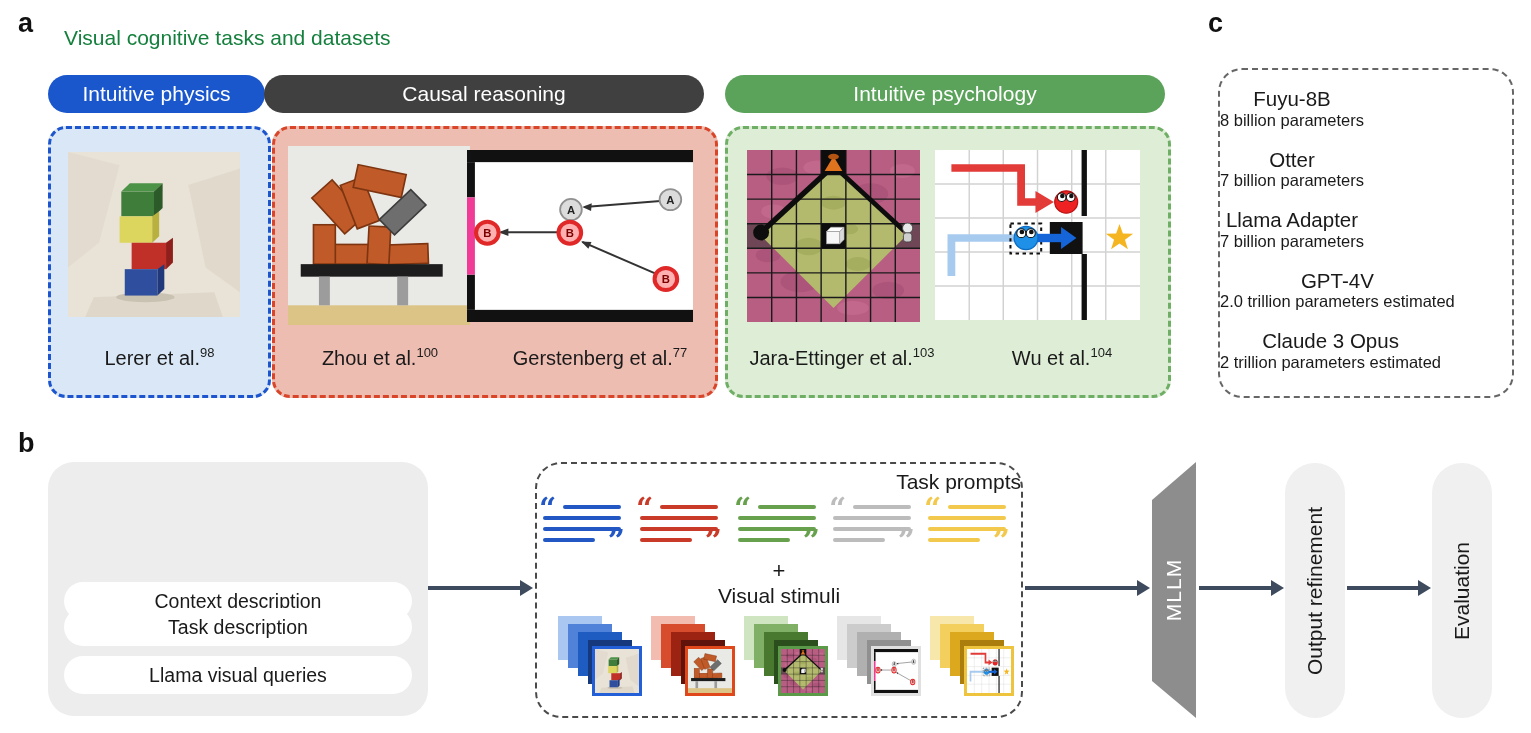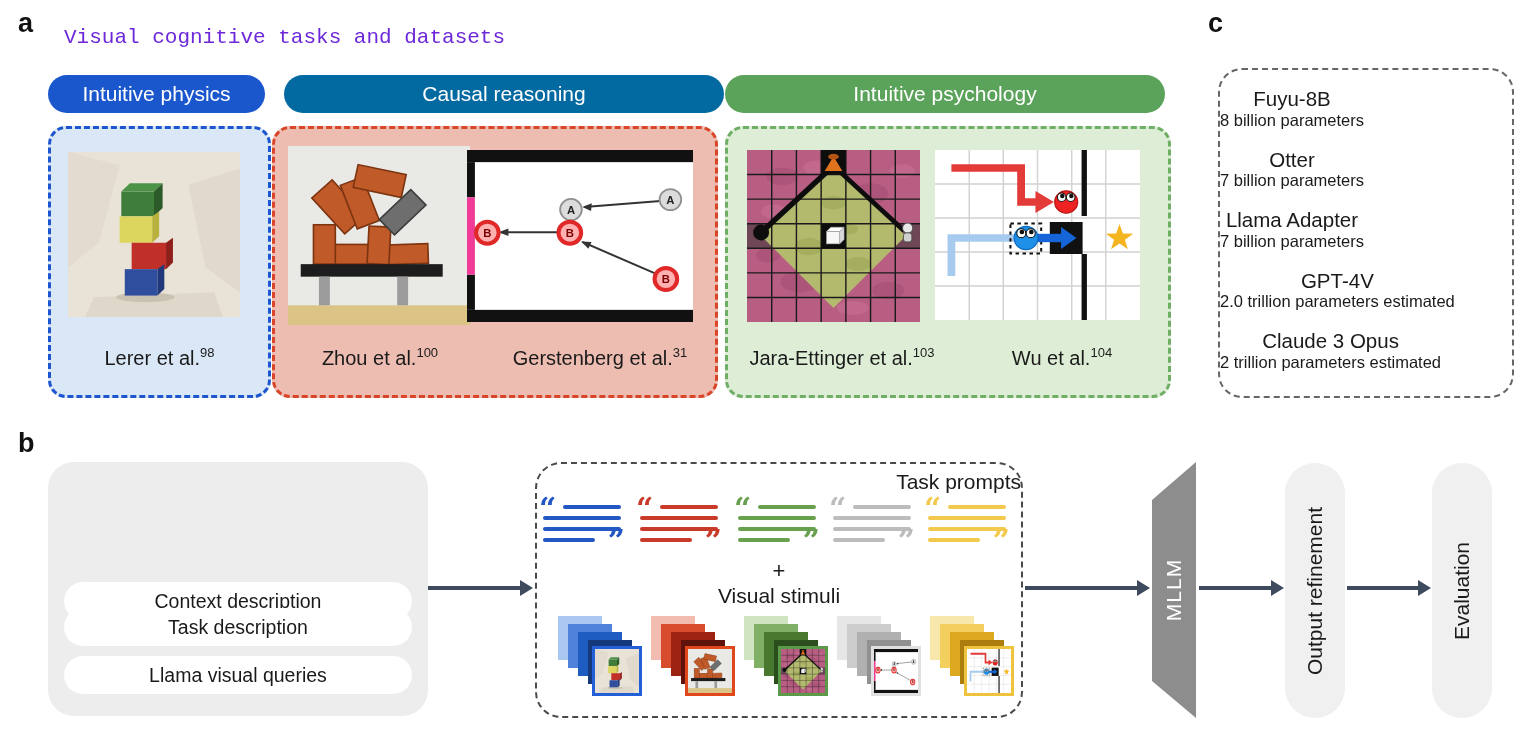--- a/index.html
+++ b/index.html
@@ -1,24 +1,24 @@
 <!DOCTYPE html>
 <html><head>
 <meta charset="utf-8">
 <style>
   html,body{margin:0;padding:0;background:#fff;}
   #canvas{position:relative;width:1531px;height:733px;background:#ffffff;
     font-family:"Liberation Sans",sans-serif;color:#1a1a1a;overflow:hidden;}
   .panel-label{position:absolute;font-size:27px;font-weight:700;color:#111;}
-  .sec-title{position:absolute;font-size:21px;color:#6d28d9;font-family:Liberation Mono, monospace;}
+  .sec-title{position:absolute;font-size:21px;color:#15803d;}
   
   .pill{position:absolute;top:75px;height:38px;border-radius:19px;color:#fff;
     font-size:21px;display:flex;align-items:center;justify-content:center;}
   .pill-blue{left:48px;width:217px;background:#1a56cc;}
-  .pill-red{left:284px;width:440px;background:#0369a1;}
+  .pill-red{left:264px;width:440px;background:#404040;}
   .pill-green{left:725px;width:440px;background:#5ba25a;}
   
   .dbox{position:absolute;top:126px;height:266px;border-radius:18px;border:3px dashed;}
   .dbox-blue{left:48px;width:217px;background:#d9e7f6;border-color:#1d55cf;}
   .dbox-red{left:272px;width:440px;background:#eebdb2;border-color:#d84529;}
   .dbox-green{left:725px;width:440px;background:#deeed6;border-color:#6fae65;}
   .caption{position:absolute;top:210px;height:28px;line-height:28px;text-align:center;
     font-size:20px;color:#1a1a1a;white-space:nowrap;}
   .caption sup{font-size:13px;}
   .art{position:absolute;display:block;}
@@ -254,21 +254,21 @@
     <svg class="art" style="left:13px;top:17px" width="182" height="179" viewBox="0 0 100 100" preserveAspectRatio="none">
         <use href="#sym-bricks"></use>
       </svg>
     <svg class="art" style="left:192px;top:21px" width="226" height="172" viewBox="0 0 100 78" preserveAspectRatio="none">
         <use href="#sym-gerst"></use>
       </svg>
     <div class="caption" style="left:0;width:210px">
       <span>Zhou et al.</span><sup>100</sup>
     </div>
     <div class="caption" style="left:210px;right:0">
-      <span>Gerstenberg et al.</span><sup>31</sup>
+      <span>Gerstenberg et al.</span><sup>77</sup>
     </div>
   </div>
 
   <div class="dbox dbox-green">
     <svg class="art" style="left:19px;top:21px" width="173" height="172" viewBox="0 0 98 98" preserveAspectRatio="none">
         <use href="#sym-jara"></use>
       </svg>
     <svg class="art" style="left:207px;top:21px" width="205" height="170" viewBox="0 0 100 85" preserveAspectRatio="none">
         <use href="#sym-wu"></use>
       </svg>

